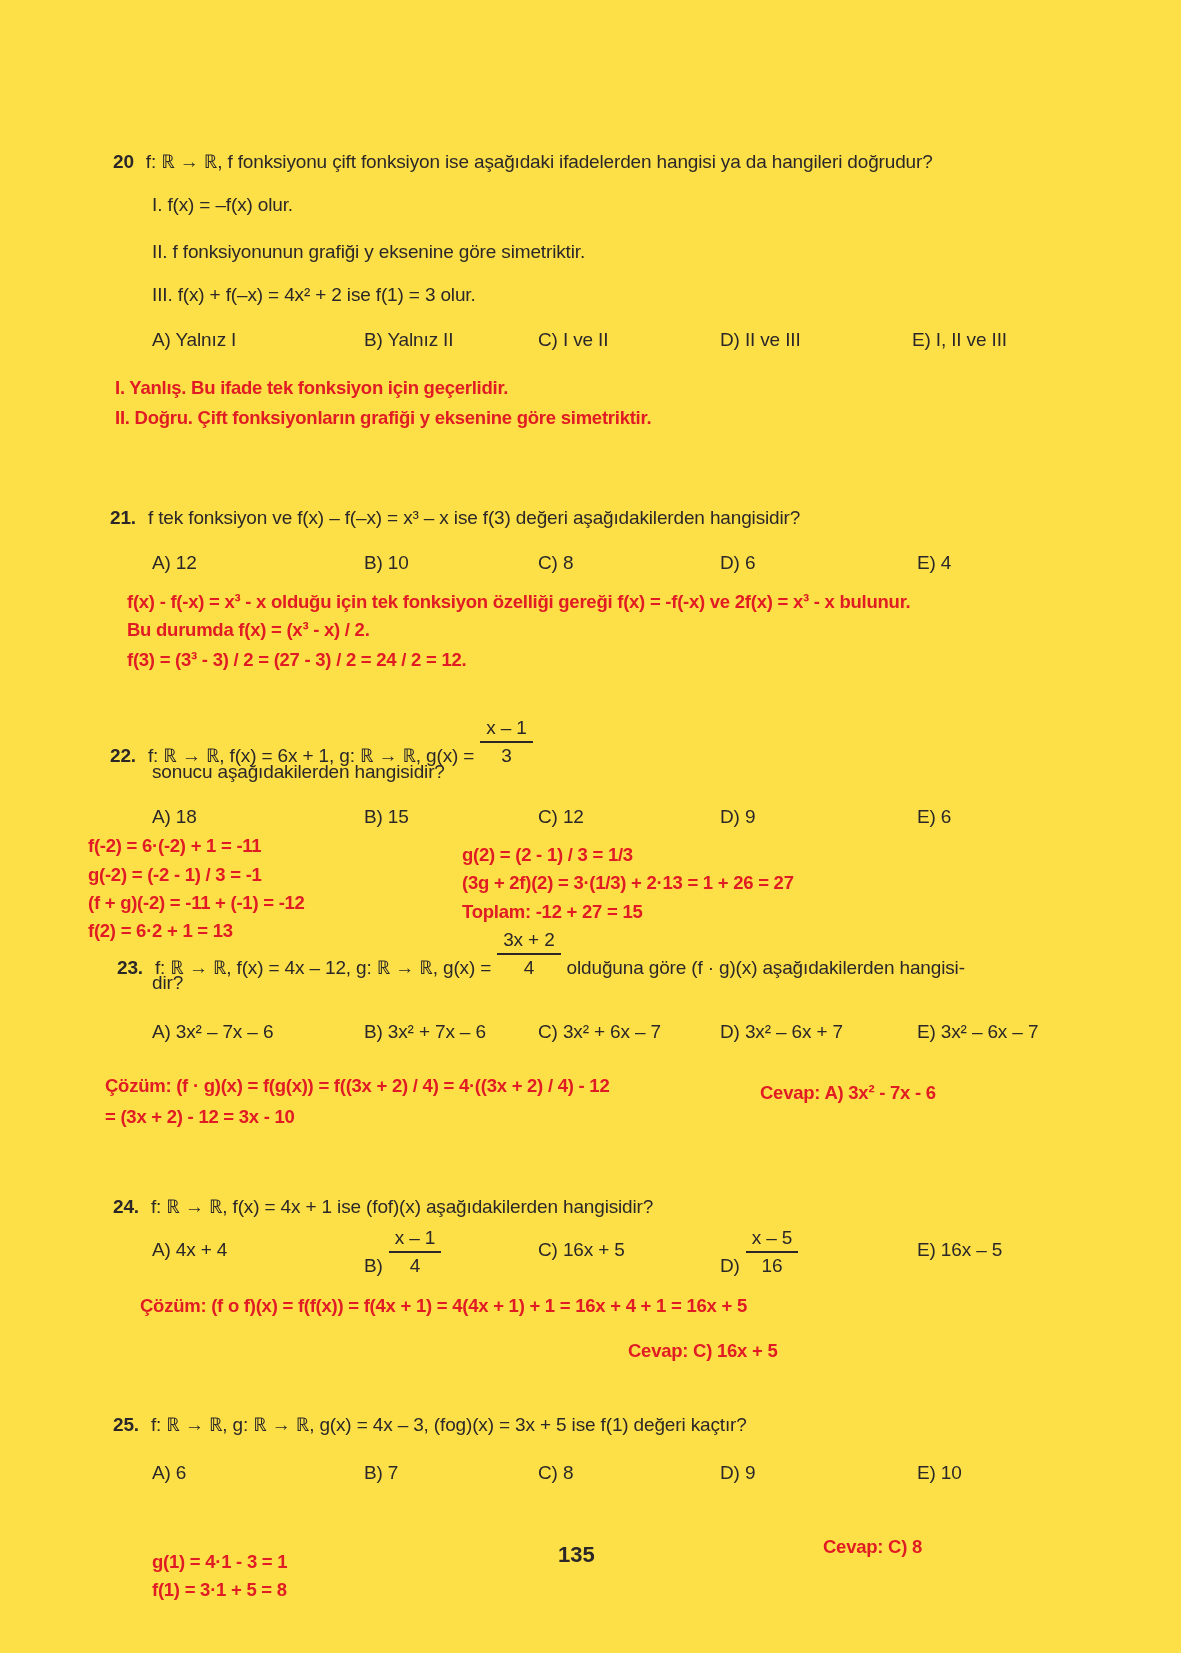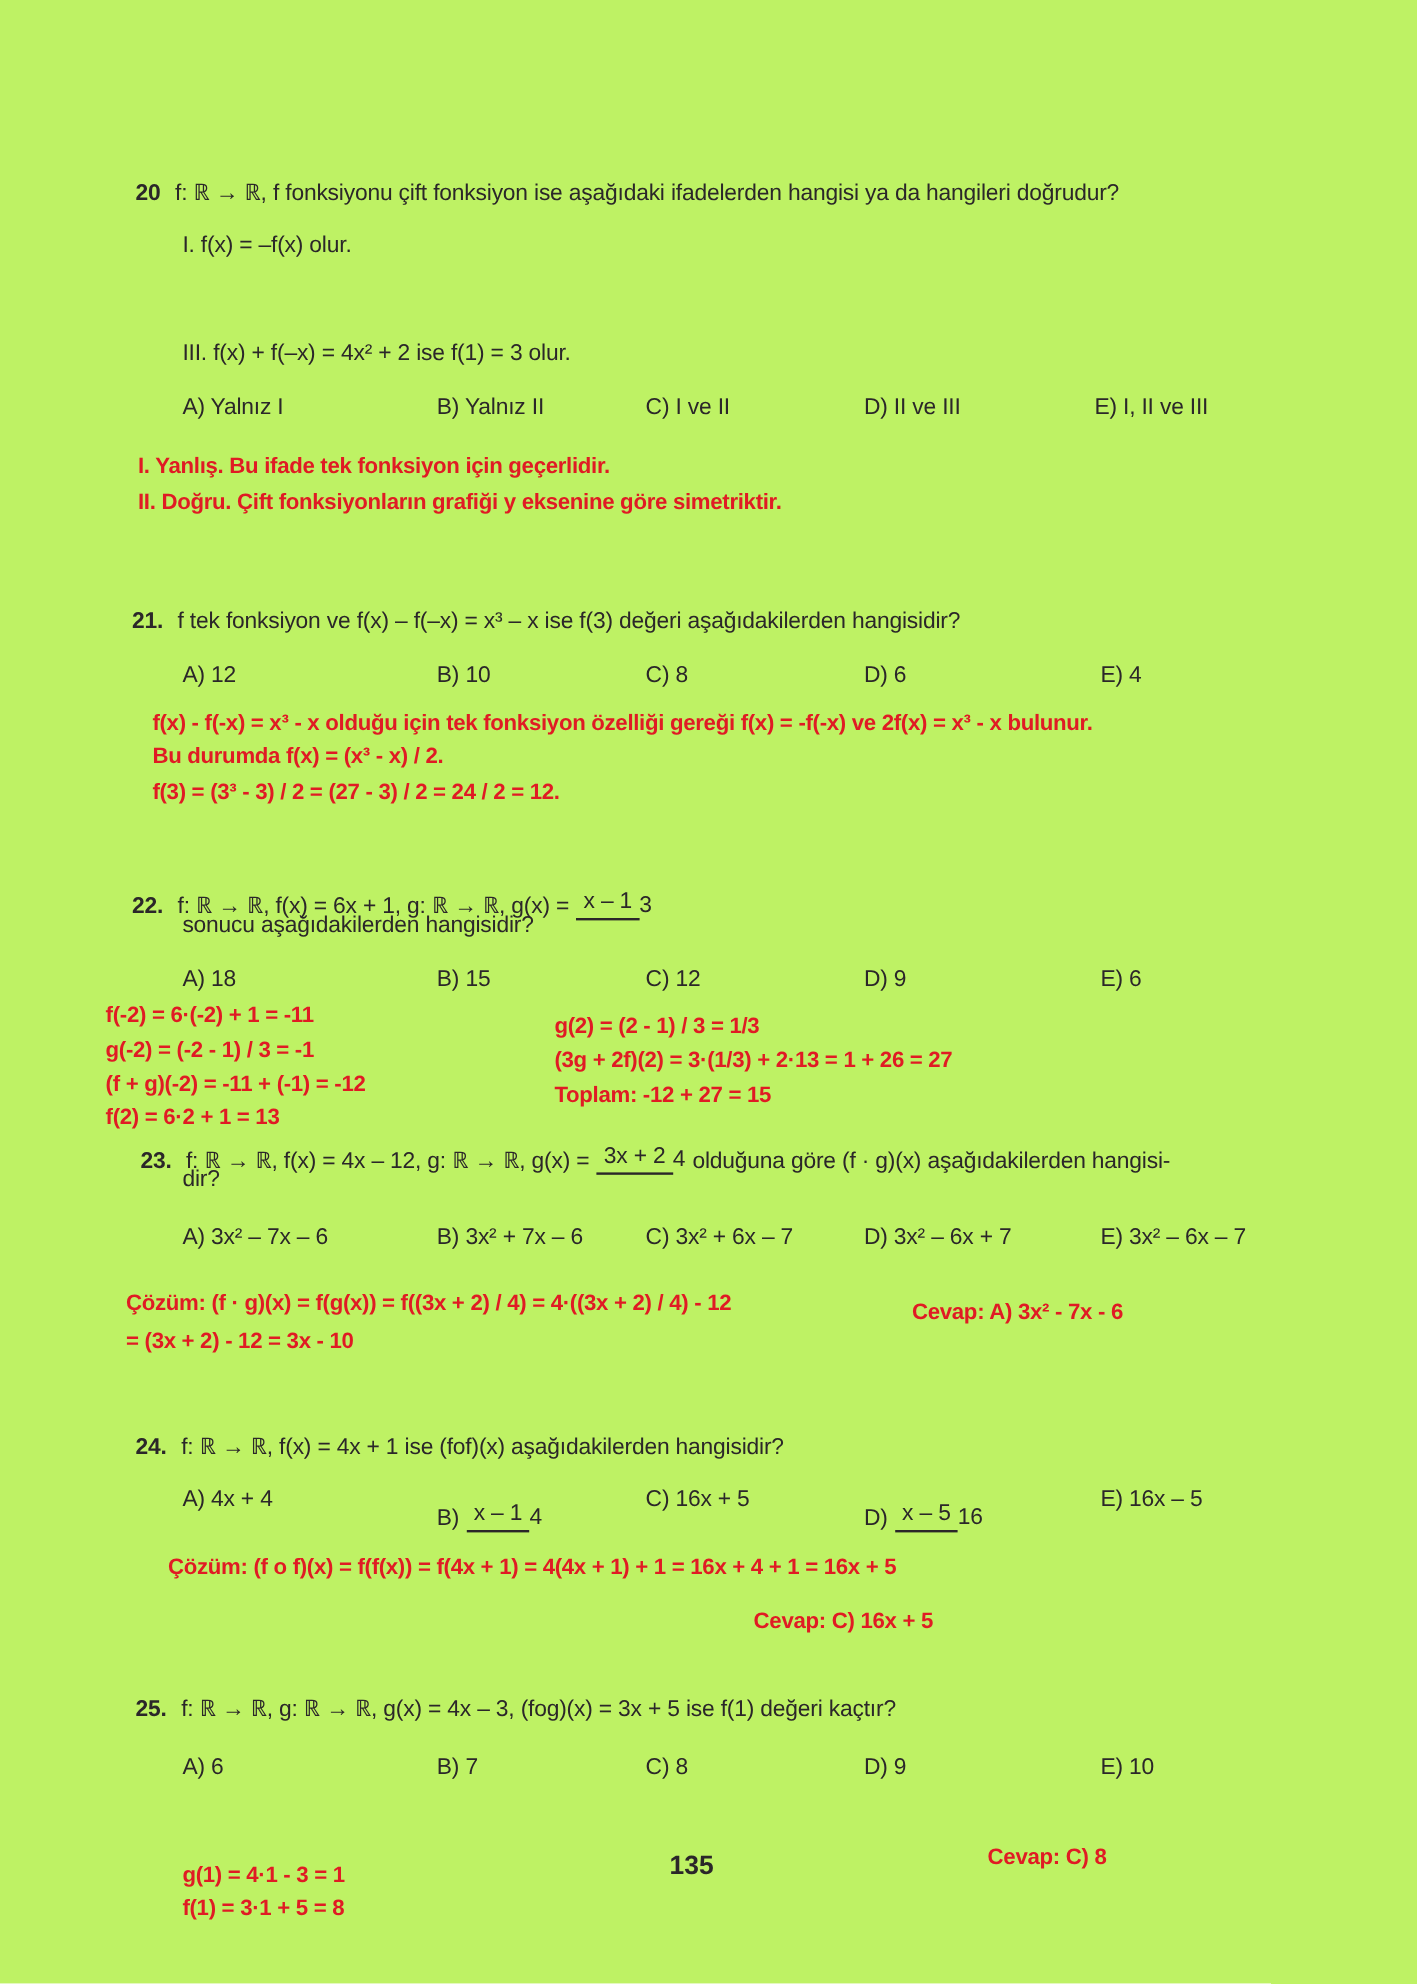--- a/index.html
+++ b/index.html
@@ -1,38 +1,39 @@
 <!DOCTYPE html>
 <html style="--red: #e01b24; --ink: #2b2729;"><head>
 <meta charset="utf-8">
 <style>
   :root{ --red:#e01b24; --ink:#2b2729; }
   html,body{margin:0;padding:0;background:#fff;}
   .page{
-    position:relative; width:1181px; height:1653px; background:#bef264;
+    position:relative; width:1181px; height:1653px; background:#fde047;
     font-family:"Liberation Sans", sans-serif; color:var(--ink);
     overflow:hidden;
   }
   .t{position:absolute; font-size:19px; line-height:22px; letter-spacing:-0.15px; white-space:nowrap;}
   .row{display:flex; align-items:flex-end;}
   .qnum{font-weight:700; display:inline-block;}
   .red{color:var(--red); font-weight:700; font-size:18.5px; letter-spacing:-0.25px;}
-  .frac{display:inline-flex; flex-direction:row; align-items:center; margin:0 6px; vertical-align:middle;}
+  .frac{display:inline-flex; flex-direction:column; align-items:center; margin:0 6px; vertical-align:middle;}
   .fr-n{padding:0 6px 2px; border-bottom:2px solid currentColor; line-height:22px;}
   .fr-d{padding-top:2px; line-height:22px;}
   .pageno{font-weight:700; font-size:22px; letter-spacing:0;}
   .gap{display:inline-block; width:12px;}
 </style>
 </head>
 <body>
 
 <div class="page">
 
   <div class="t" style="left:113px; top:151px"><span class="qnum">20</span><span class="gap"></span><span>f: ℝ → ℝ, f fonksiyonu çift fonksiyon ise aşağıdaki ifadelerden hangisi ya da hangileri doğrudur?</span></div>
   <div class="t" style="left:152px; top:194px">I. f(x) = –f(x) olur.</div>
+  <div class="t" style="left:152px; top:241px">II. f fonksiyonunun grafiği y eksenine göre simetriktir.</div>
   <div class="t" style="left:152px; top:284px">III. f(x) + f(–x) = 4x² + 2 ise f(1) = 3 olur.</div>
   <div class="t" style="left:152px; top:329px">A)  Yalnız I</div>
   <div class="t" style="left:364px; top:329px">B) Yalnız II</div>
   <div class="t" style="left:538px; top:329px">C) I ve II</div>
   <div class="t" style="left:720px; top:329px">D) II ve III</div>
   <div class="t" style="left:912px; top:329px">E) I, II ve III</div>
   <div class="t red" style="left:115px; top:377px">I. Yanlış. Bu ifade tek fonksiyon için geçerlidir.</div>
   <div class="t red" style="left:115px; top:407px">II. Doğru. Çift fonksiyonların grafiği y eksenine göre simetriktir.</div>
 
   <div class="t" style="left:110px; top:507px"><span class="qnum">21.</span><span class="gap"></span><span>f tek fonksiyon ve f(x) – f(–x) = x³ – x ise f(3) değeri aşağıdakilerden hangisidir?</span></div>

